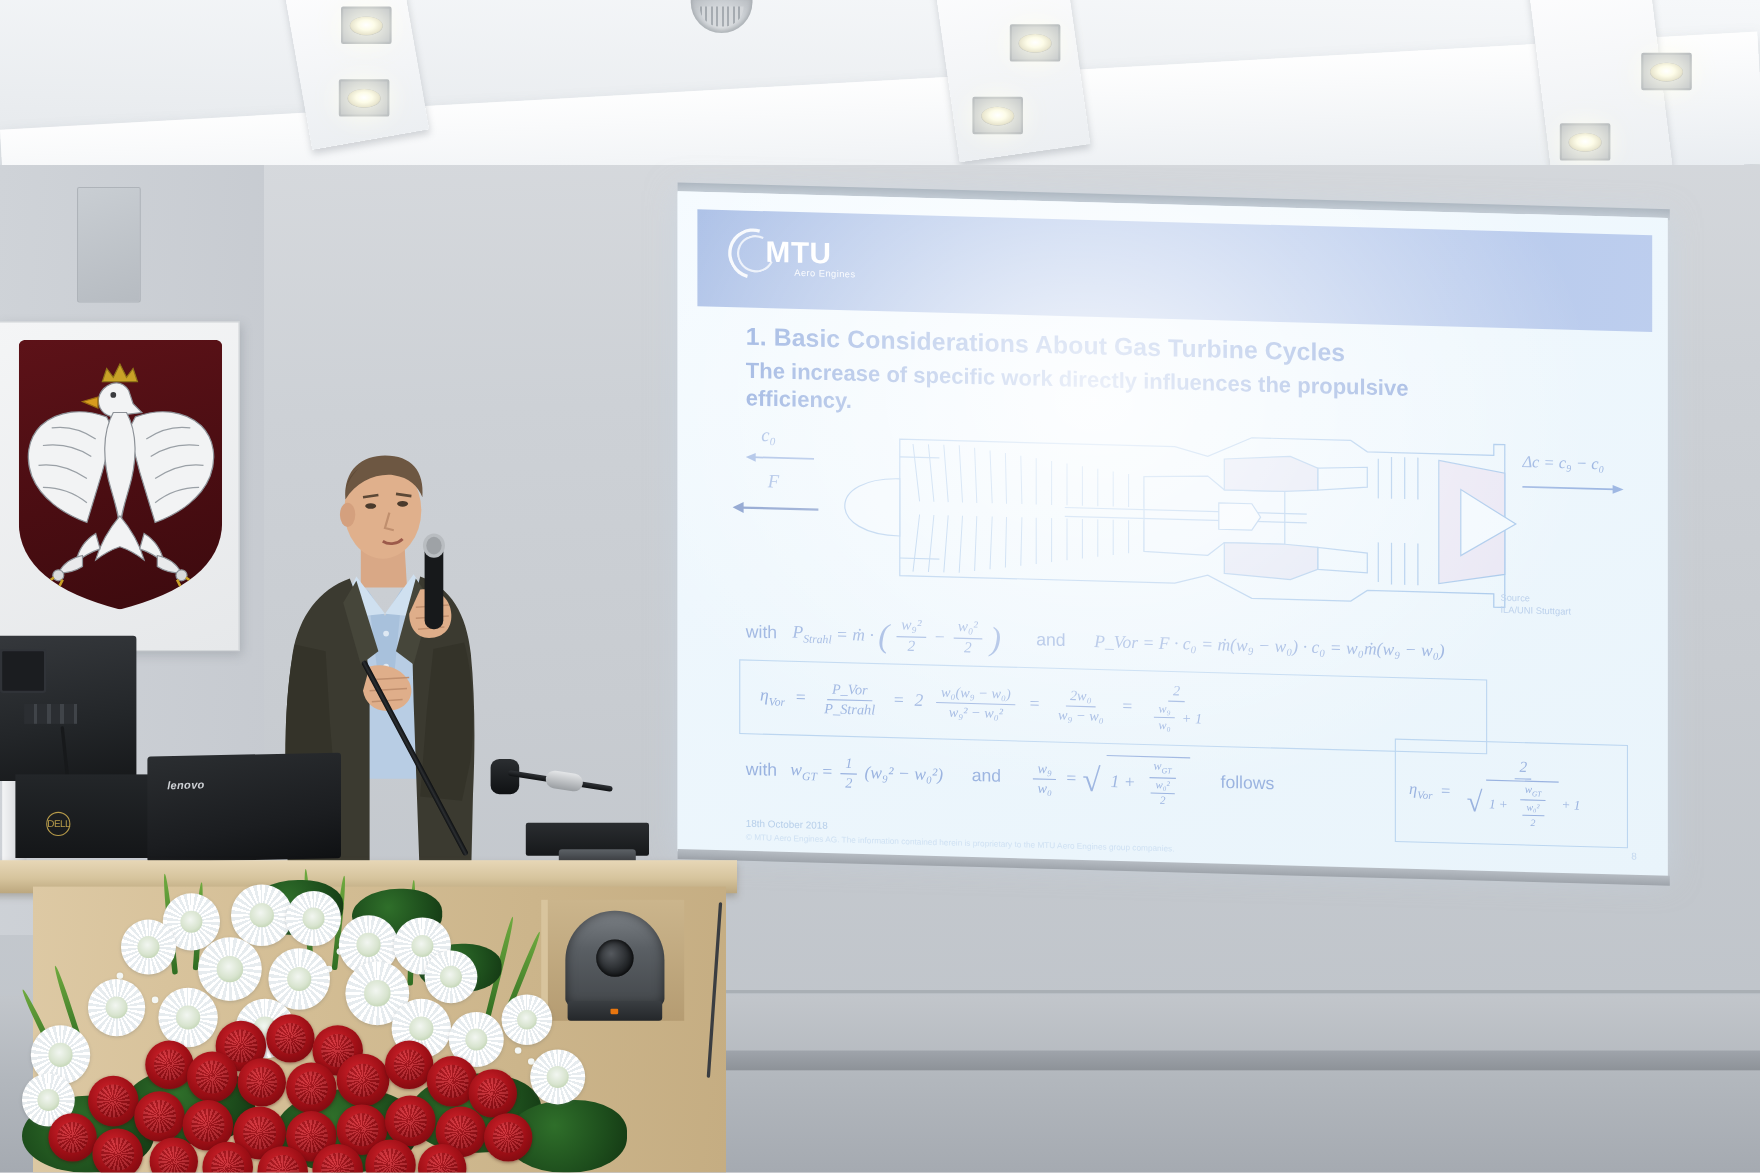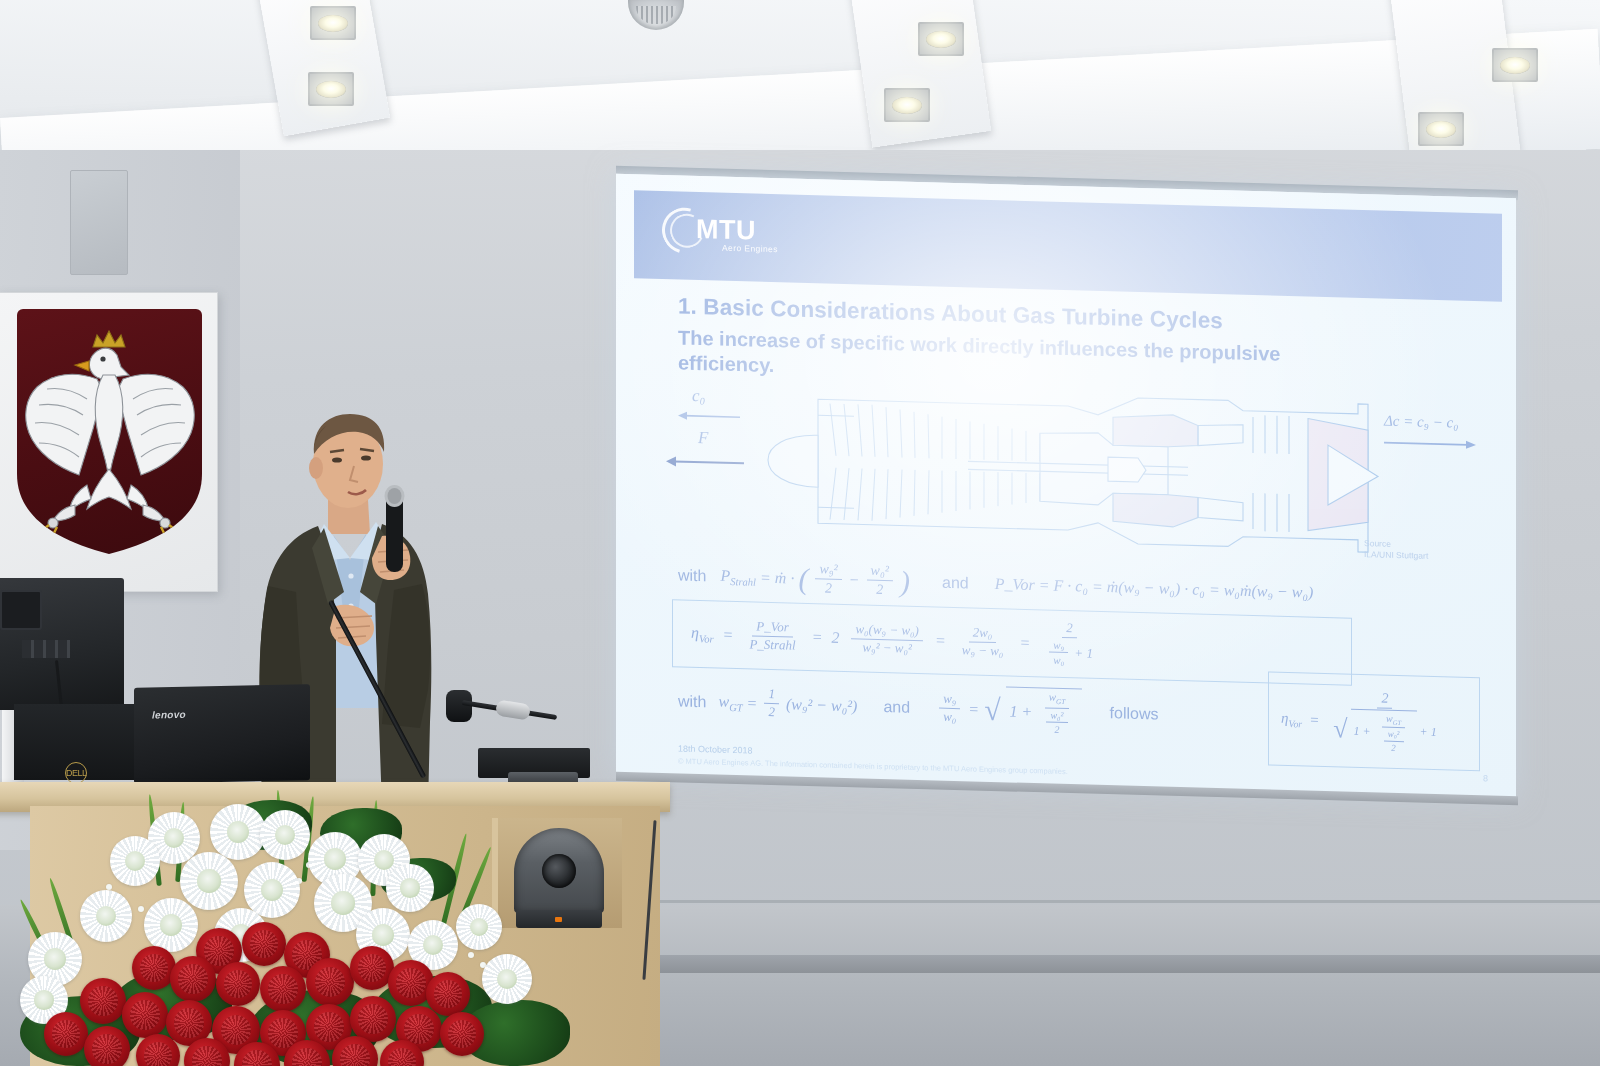--- a/index.html
+++ b/index.html
@@ -255,23 +255,23 @@
   }
   .monitor-arm .joint {
     position: absolute; left: -3px; top: 0px; width: 28px; height: 26px;
     background: linear-gradient(180deg,#fafbfb,#d9dbde); border-radius: 6px;
   }
   .dell-base {
     position: absolute; left: 14px; top: 704px; width: 122px; height: 76px;
     background: linear-gradient(180deg,#232629,#141618);
   }
   .dell-logo {
-    position: absolute; left: 65px; top: 738px; width: 22px; height: 22px;
+    position: absolute; left: 42px; top: 738px; width: 22px; height: 22px;
     border: 1.6px solid #b79b4a; border-radius: 50%;
-    font-size: 9px; color: #b79b4a; text-align: center; line-height: 20px; letter-spacing: -.5px; margin-top: 24px;
+    font-size: 9px; color: #b79b4a; text-align: center; line-height: 20px; letter-spacing: -.5px;
   }
   .laptop {
     position: absolute; left: 134px; top: 686px; width: 176px; height: 96px;
     background: linear-gradient(170deg,#2b2e31 0%, #1b1d20 65%, #0f1113 100%);
     border-radius: 3px; transform: skewY(-1.2deg);
   }
   .laptop .brand {
     position: absolute; left: 18px; top: 22px;
     font-size: 10px; color: #cfd2d6; font-style: italic; font-weight: 700; letter-spacing: .3px;
   }

